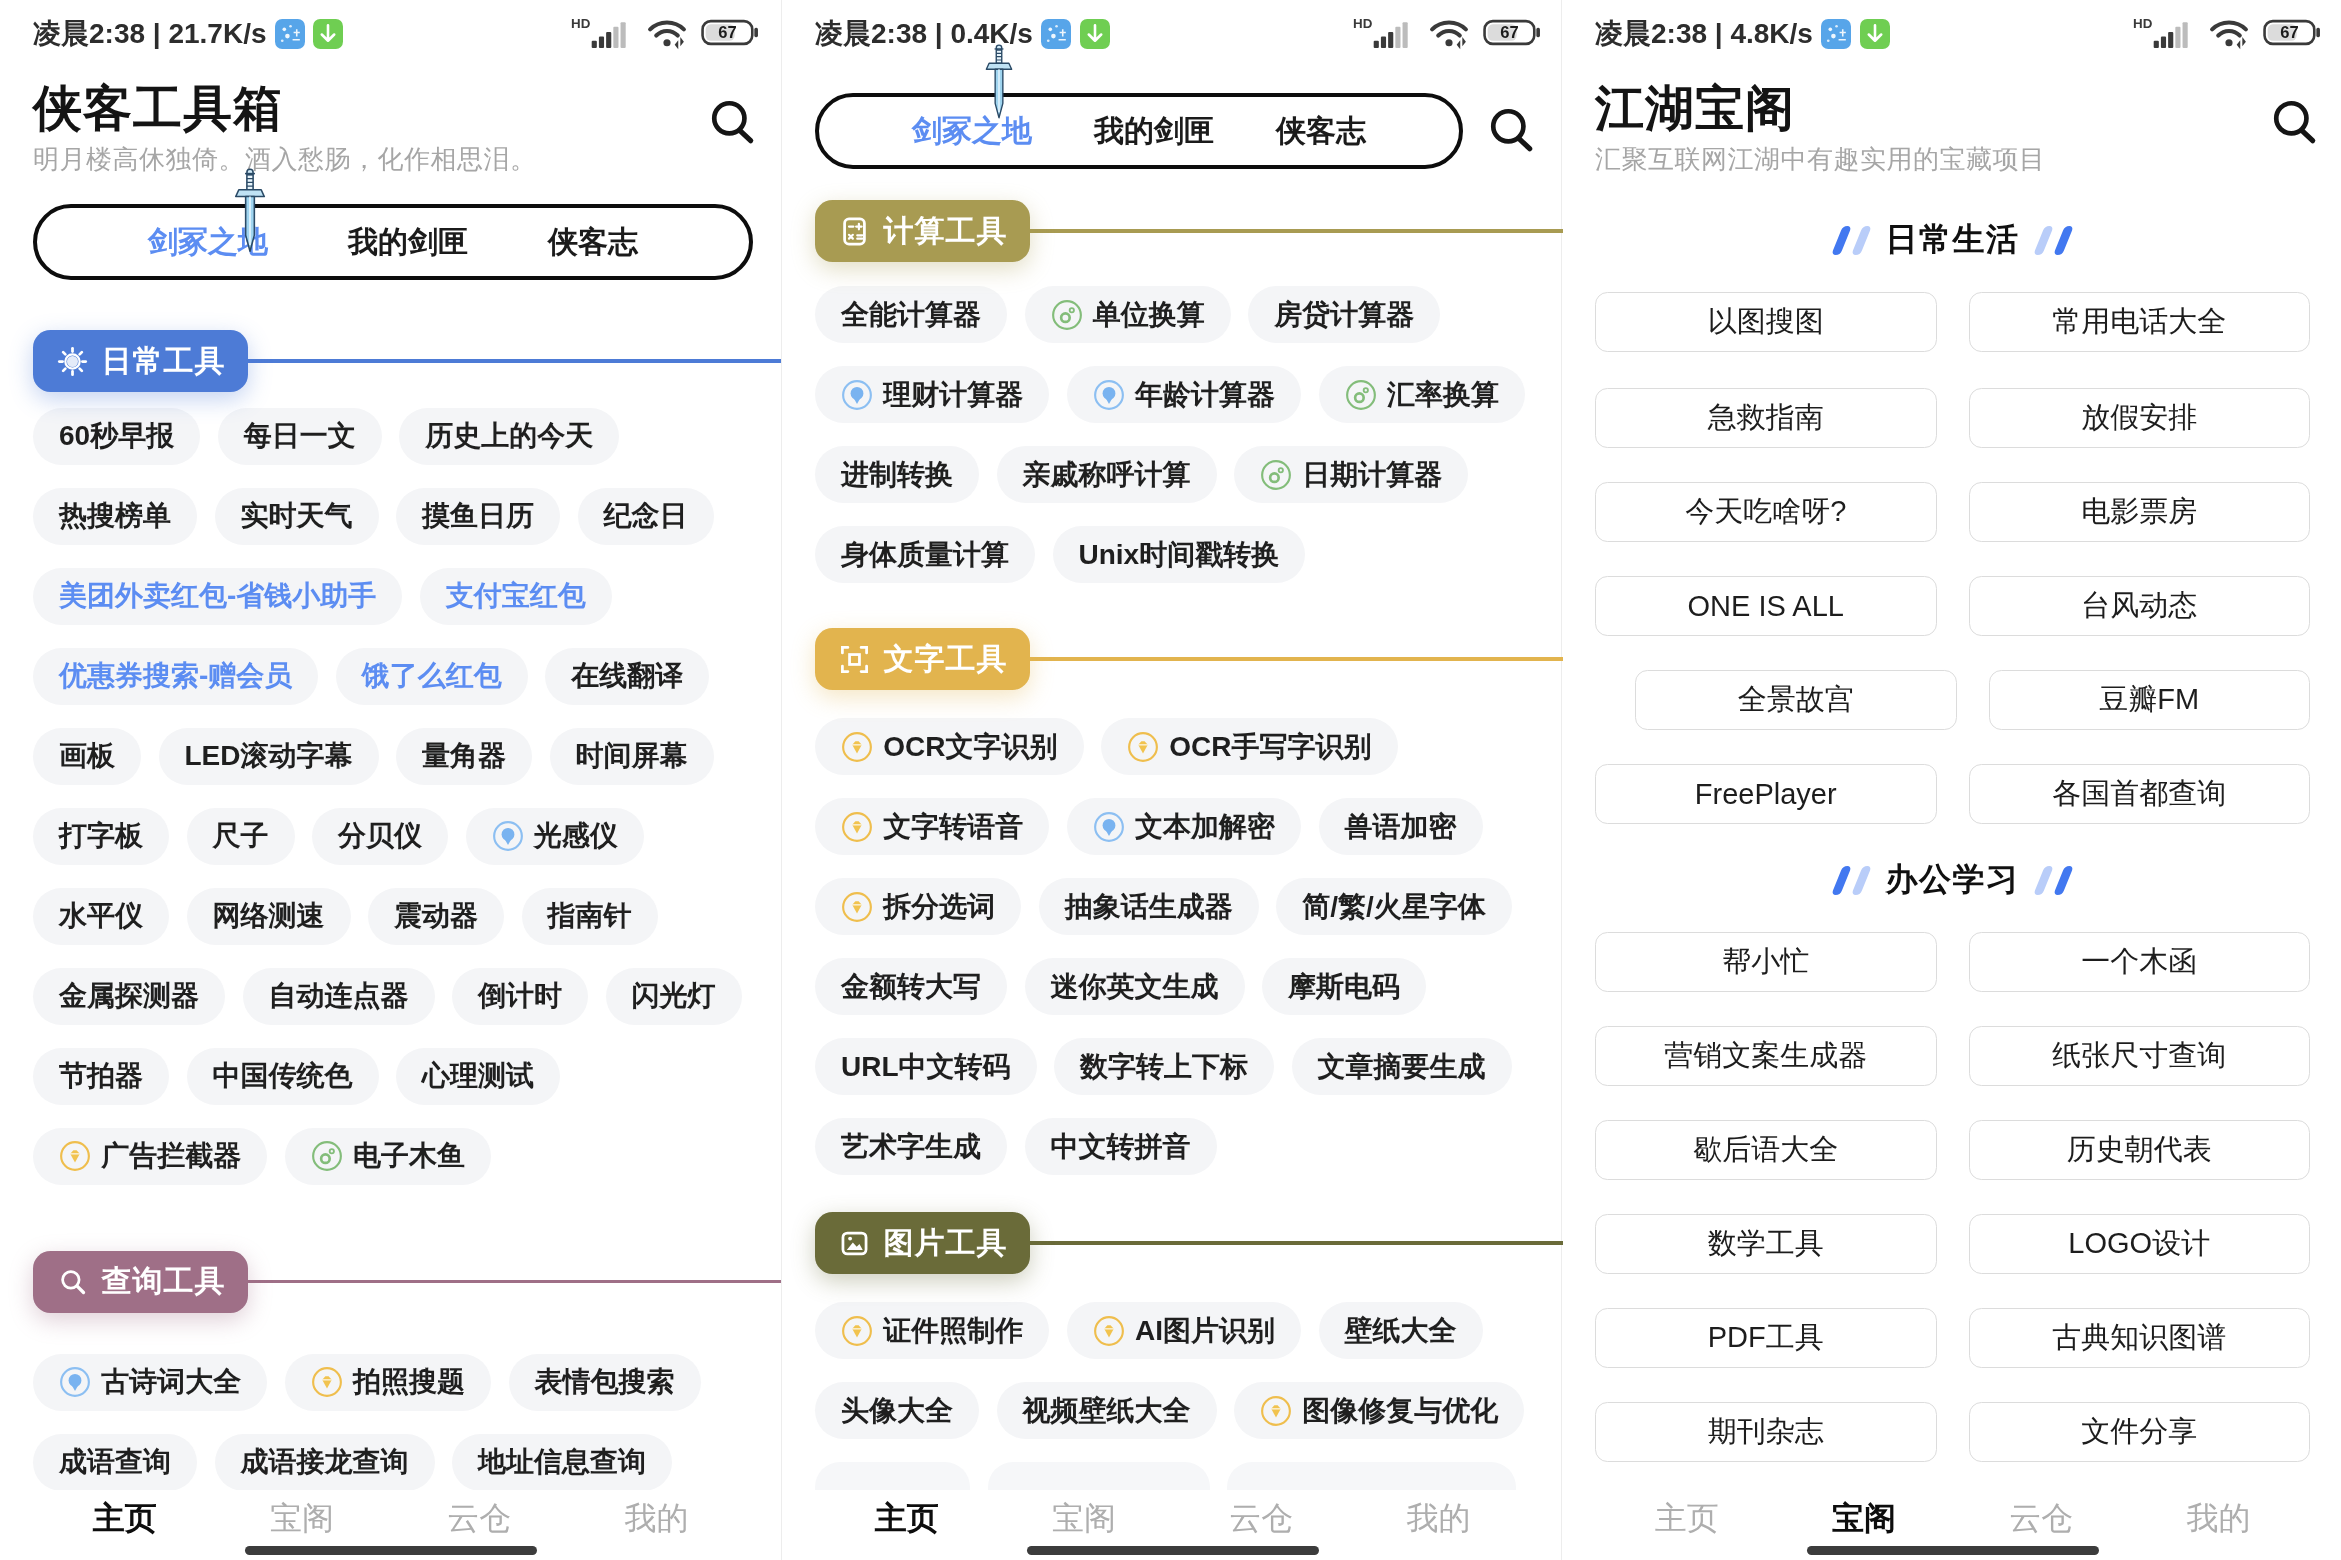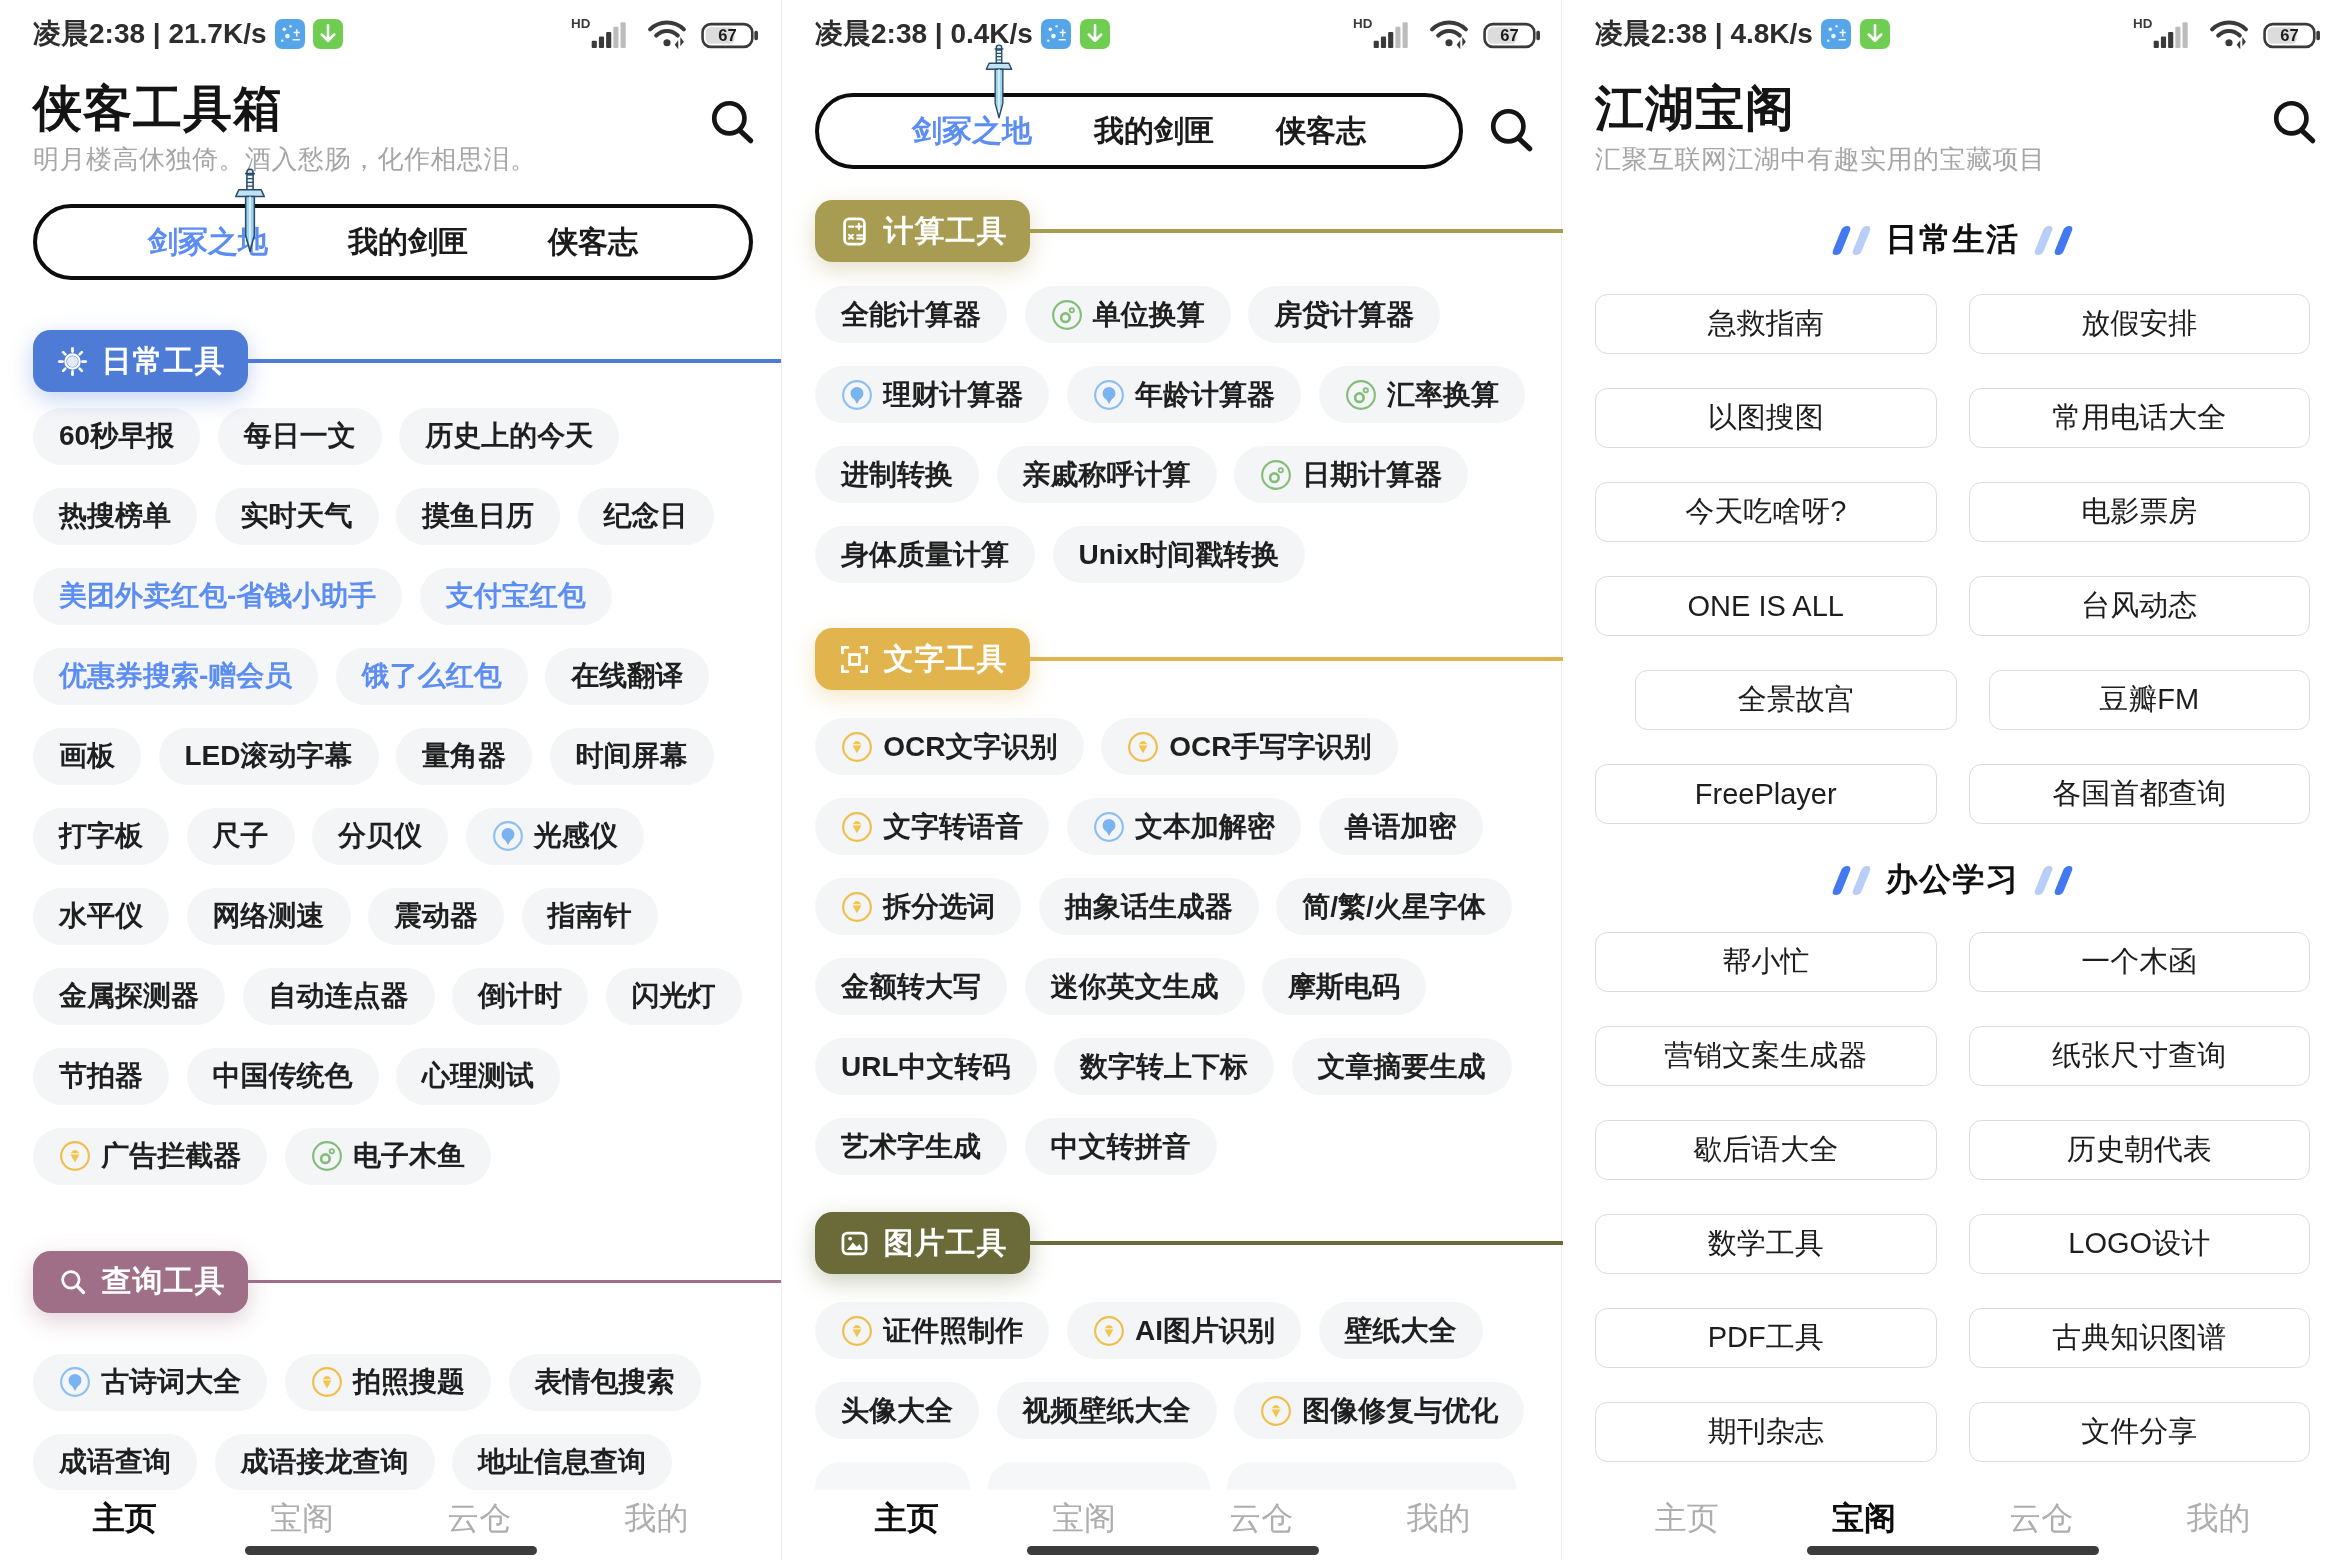--- a/index.html
+++ b/index.html
@@ -9,21 +9,21 @@
   #p1{left:0}#p2{left:781px;border-left:1px solid #ededed}#p3{left:1561px;border-left:1px solid #ededed}
 
   
   .statusbar{position:absolute;top:15.5px;left:33px;right:21.7px;height:36px;display:flex;
     justify-content:space-between;align-items:center}
   .status-left{display:flex;align-items:center;gap:8.3px}
   .status-text{font-size:28px;font-weight:600;color:#2d2d2d;white-space:nowrap}
   .appicon{width:30px;height:30px;border-radius:7.2px;display:inline-flex;align-items:center;justify-content:center}
   .appicon.blue{background:#57a5e9}
   .appicon.green{background:#6fce52}
-  .status-right{display:flex;align-items:flex-end;gap:12.4px}
+  .status-right{display:flex;align-items:center;gap:12.4px}
 
   
   .app-title{position:absolute;left:33px;top:76px;font-size:49px;font-weight:700;color:#141414;letter-spacing:1px}
   .app-sub{position:absolute;left:33px;top:142px;font-size:26px;color:#a6a6a6;letter-spacing:0.5px}
   .search-btn{position:absolute;width:51px;height:51px;cursor:pointer}
   #p1 .search-btn,#p3 .search-btn{right:21.7px;top:97px}
   #p2 .search-btn{right:25px;top:105px}
 
   
   .tabbar{position:absolute;left:33px;height:68px;border:4.6px solid #0d0d0d;border-radius:46px;
@@ -730,27 +730,27 @@
         </svg></div>
 
     <div class="content">
         <div class="sec-header" style="margin-top: 222px;">
           <span class="slash" style="background:#4278f0"></span>
           <span class="slash" style="background:#b9cdf9"></span>
           <span class="hlabel">日常生活</span>
           <span class="slash" style="background:#b9cdf9"></span>
           <span class="slash" style="background:#4278f0"></span>
         </div>
+        <div class="card-row" style="margin-top: 34px;">
+          <div class="card">以图搜图</div>
+          <div class="card">常用电话大全</div>
+        </div>
         <div class="card-row" style="margin-top: 36px;">
           <div class="card">急救指南</div>
           <div class="card">放假安排</div>
-        </div>
-        <div class="card-row" style="margin-top: 34px;">
-          <div class="card">以图搜图</div>
-          <div class="card">常用电话大全</div>
         </div>
         <div class="card-row" style="margin-top: 34px;">
           <div class="card">今天吃啥呀?</div>
           <div class="card">电影票房</div>
         </div>
         <div class="card-row" style="margin-top: 34px;">
           <div class="card">ONE IS ALL</div>
           <div class="card">台风动态</div>
         </div>
         <div class="card-row" style="margin-top: 34px; margin-left: 40px;">

